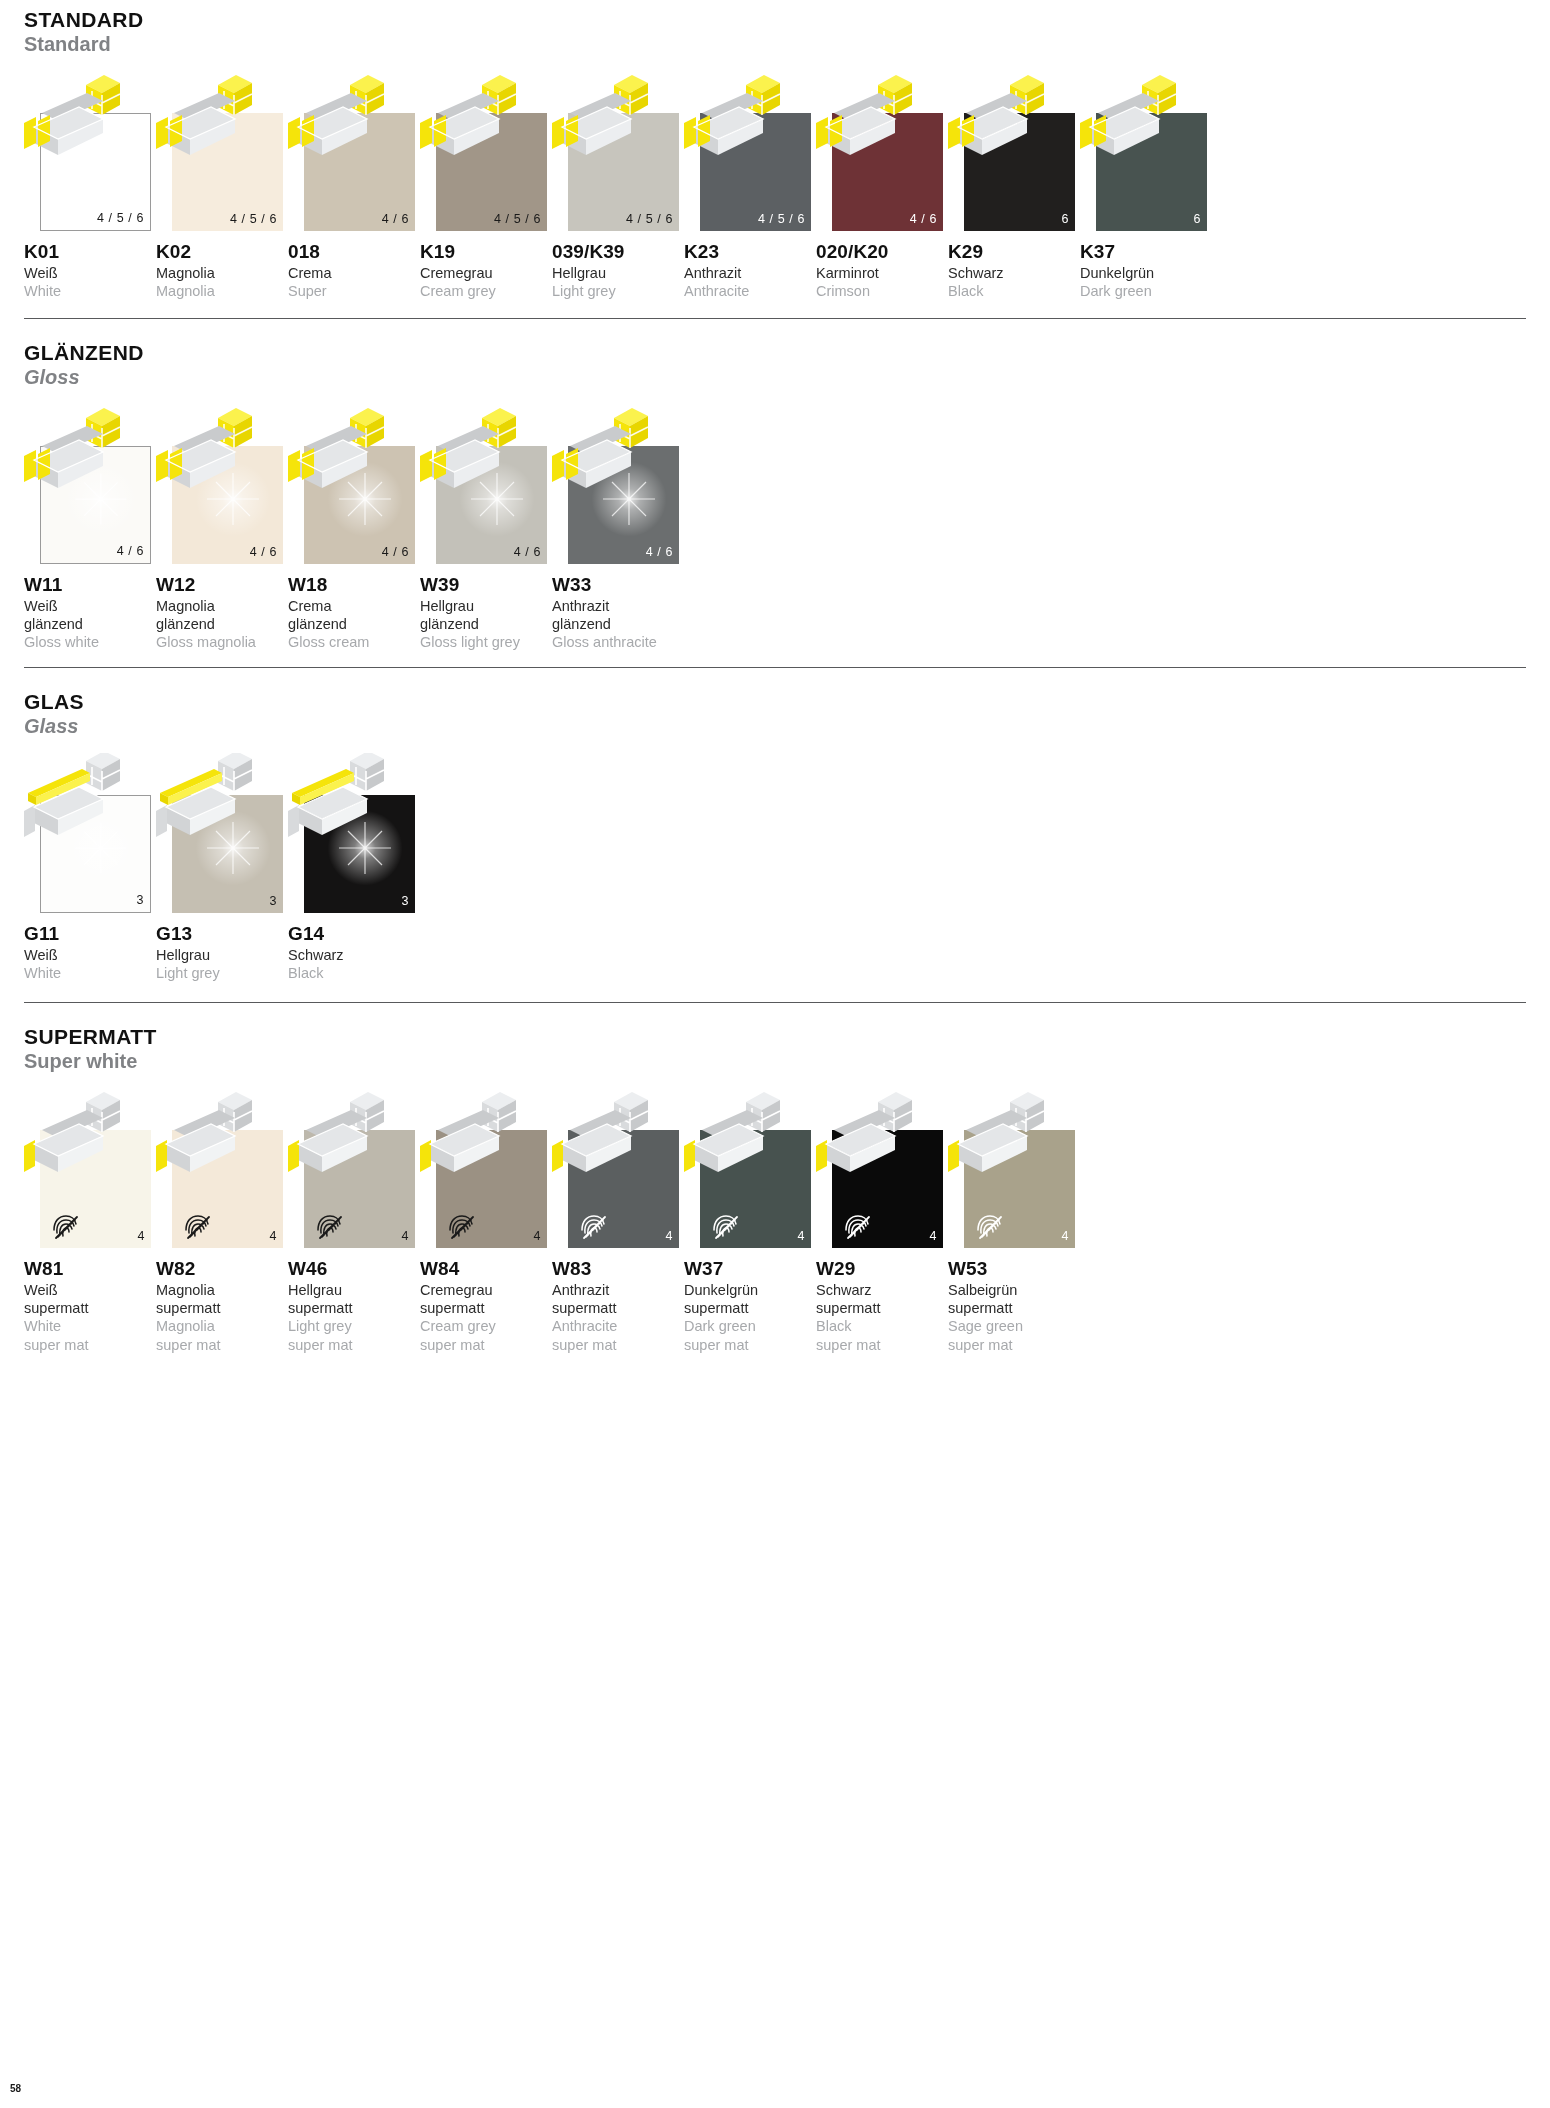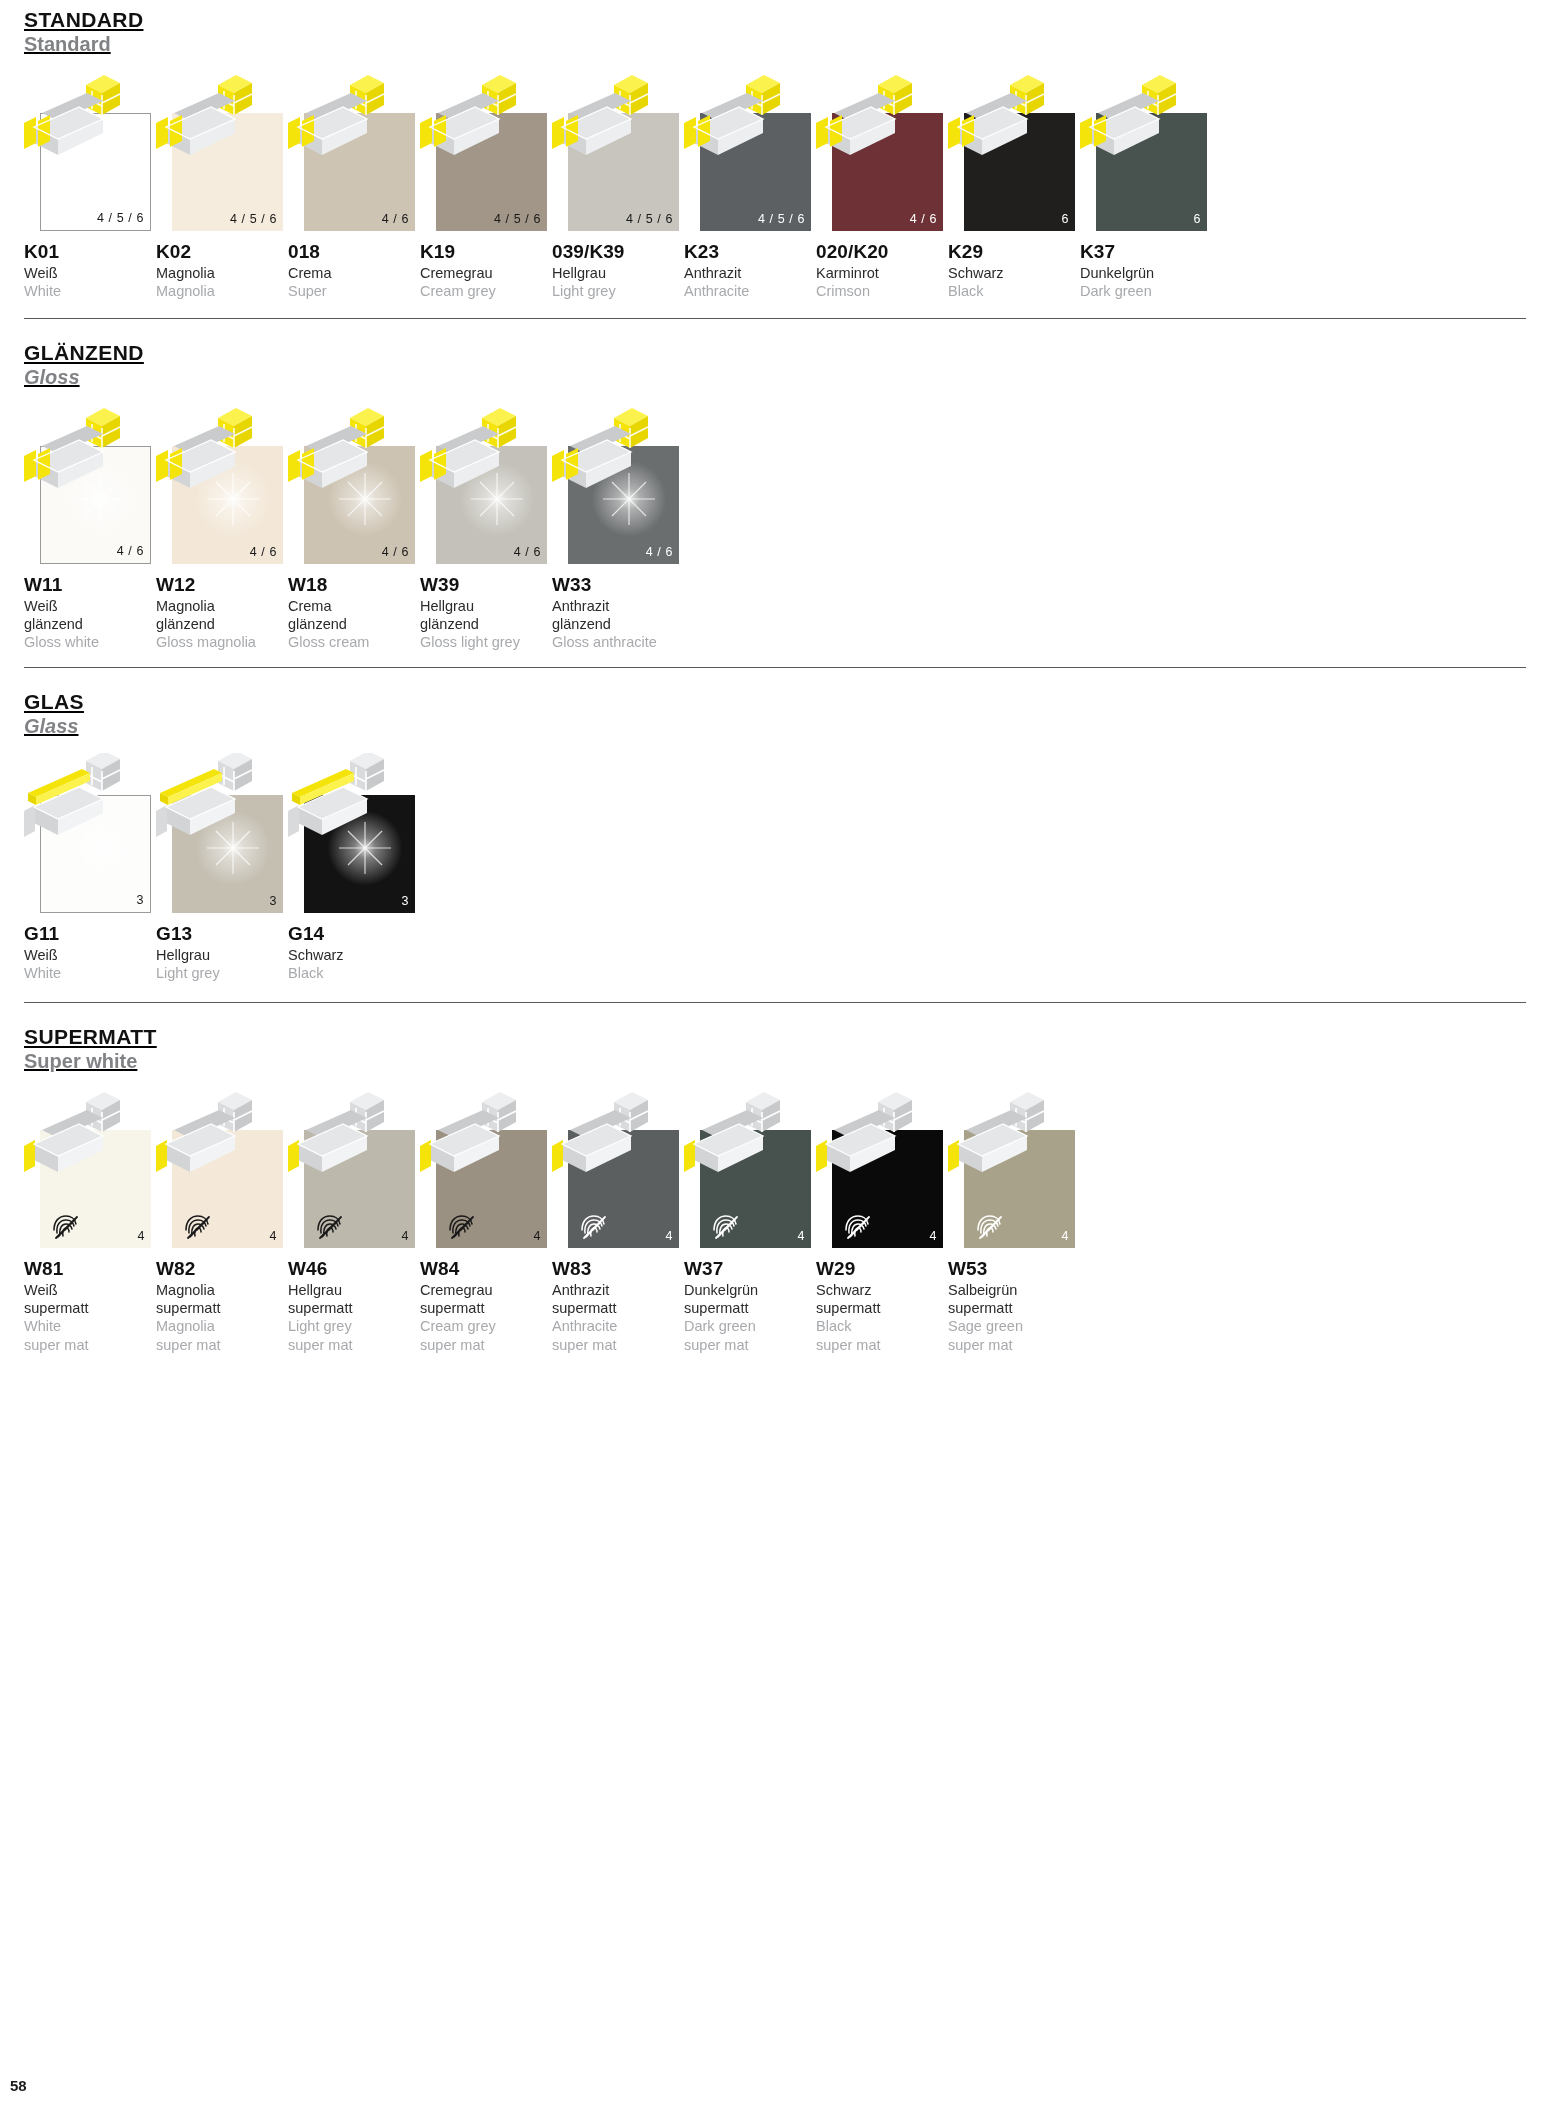--- a/index.html
+++ b/index.html
@@ -12,21 +12,21 @@
   }
   .page {
     position: relative;
     width: 1550px;
     height: 2108px;
     padding: 0 24px;
   }
 
   
   .section { position: relative; }
-  .sec-head { padding-left: 0; text-decoration: underline; }
+  .sec-head { padding-left: 0; }
   .sec-title {
     font-size: 21px;
     font-weight: 700;
     letter-spacing: 0.4px;
     color: #111111;
     line-height: 1.12;
   }
   .sec-sub {
     font-size: 20px;
     font-weight: 700;
@@ -123,21 +123,21 @@
     font-size: 14.5px;
     font-weight: 400;
     color: #a7a9ac;
     line-height: 1.25;
   }
 
   .page-num {
     position: absolute;
     left: 10px;
     bottom: 14px;
-    font-size: 15px;
+    font-size: 10px;
     font-weight: 700;
     color: #1a1a1a;
   }
 </style>
 </head>
 <body>
 
 <div class="page">
   <div id="sections-root">
       <div class="section" style="padding-top:8px;">  

